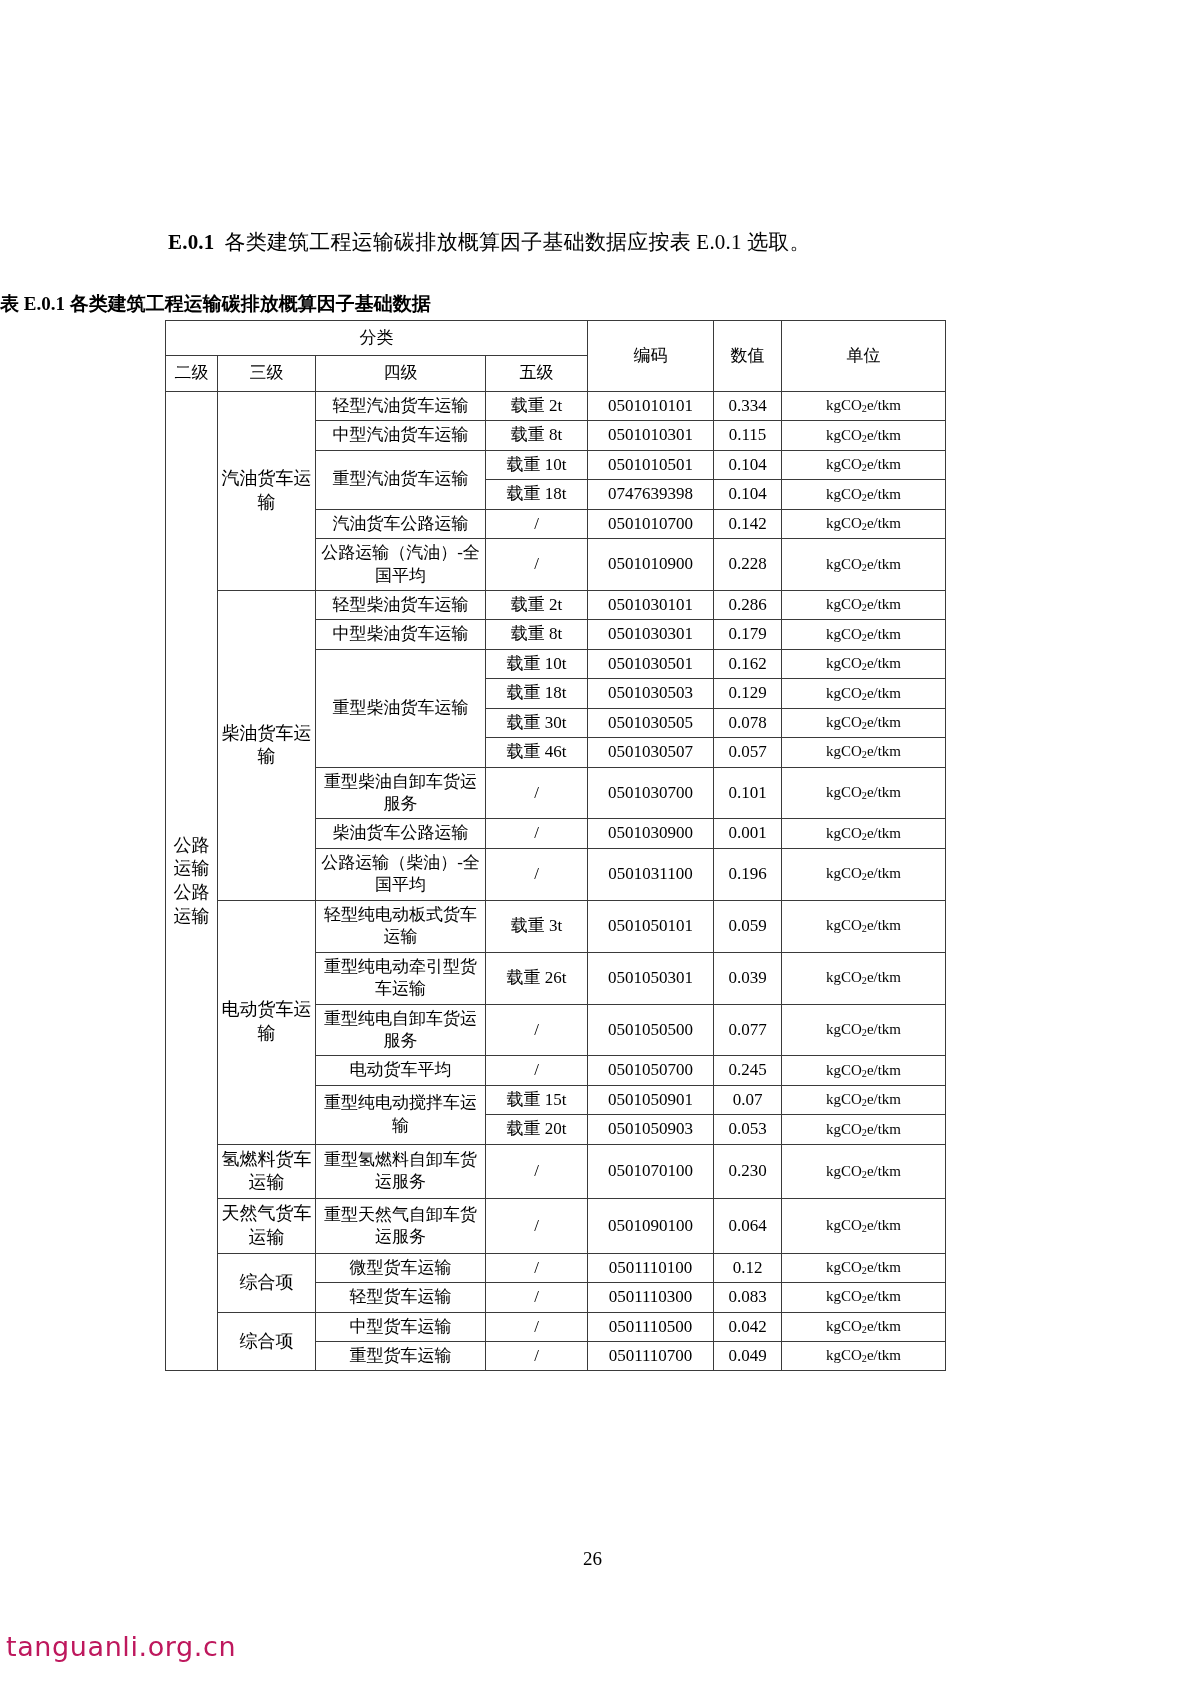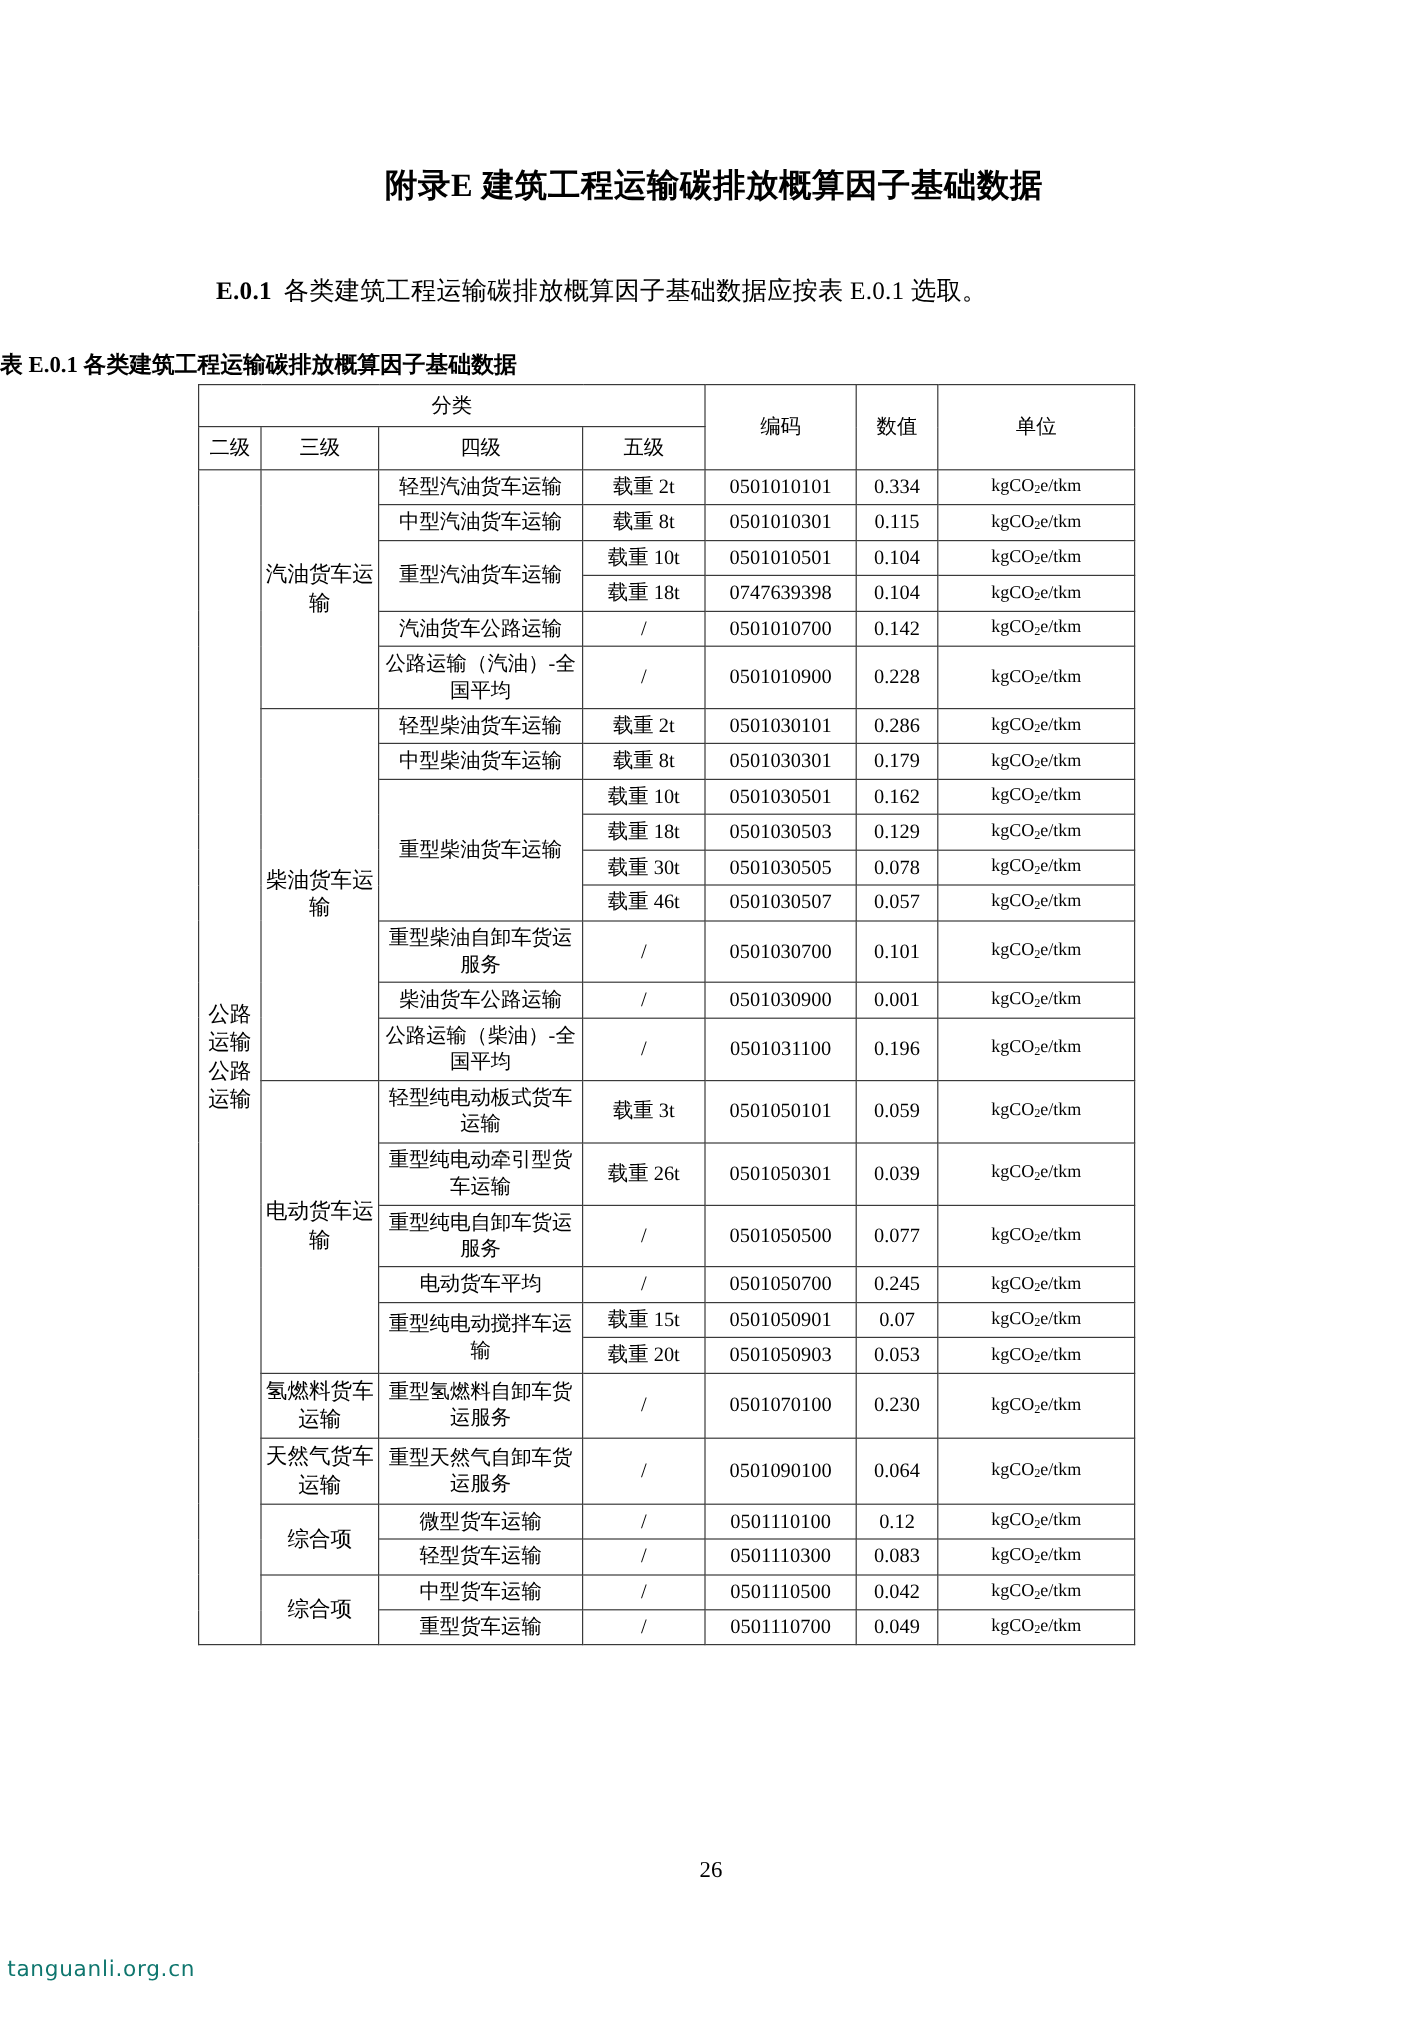--- a/index.html
+++ b/index.html
@@ -29,21 +29,21 @@
     left: 0;
     width: 1190px;
     text-align: center;
     font-size: 27px;
     font-weight: bold;
     letter-spacing: 0.5px;
   }
   .intro-line {
     position: absolute;
     top: 228px;
-    left: 180px;
+    left: 168px;
     font-size: 21px;
     letter-spacing: 0.2px;
   }
   .intro-line .num {
     font-weight: bold;
     margin-right: 10px;
   }
 
   
   .table-caption {
@@ -106,33 +106,32 @@
     top: 1548px;
     left: 0;
     width: 1185px;
     text-align: center;
     font-size: 19px;
   }
   .watermark {
     position: absolute;
     left: 6px;
     top: 1631px;
-    font-size: 18px;
+    font-size: 27px;
     font-family: "DejaVu Sans", sans-serif;
-    color: #0f766e;
+    color: #be185d;
     letter-spacing: 0.6px;
     user-select: none;
   }
 </style>
 </head>
 <body>
 
 <div class="page">
 
-  <div class="appendix-title">附录E  建筑工程运输碳排放概算因子基础数据</div>
 
   <div class="intro-line">
     <span class="num">E.0.1</span><span>各类建筑工程运输碳排放概算因子基础数据应按表 E.0.1 选取。</span>
   </div>
 
   <div class="table-caption">表 E.0.1  各类建筑工程运输碳排放概算因子基础数据</div>
 
   <div class="table-wrap">
     <table class="factors">
       <colgroup>

